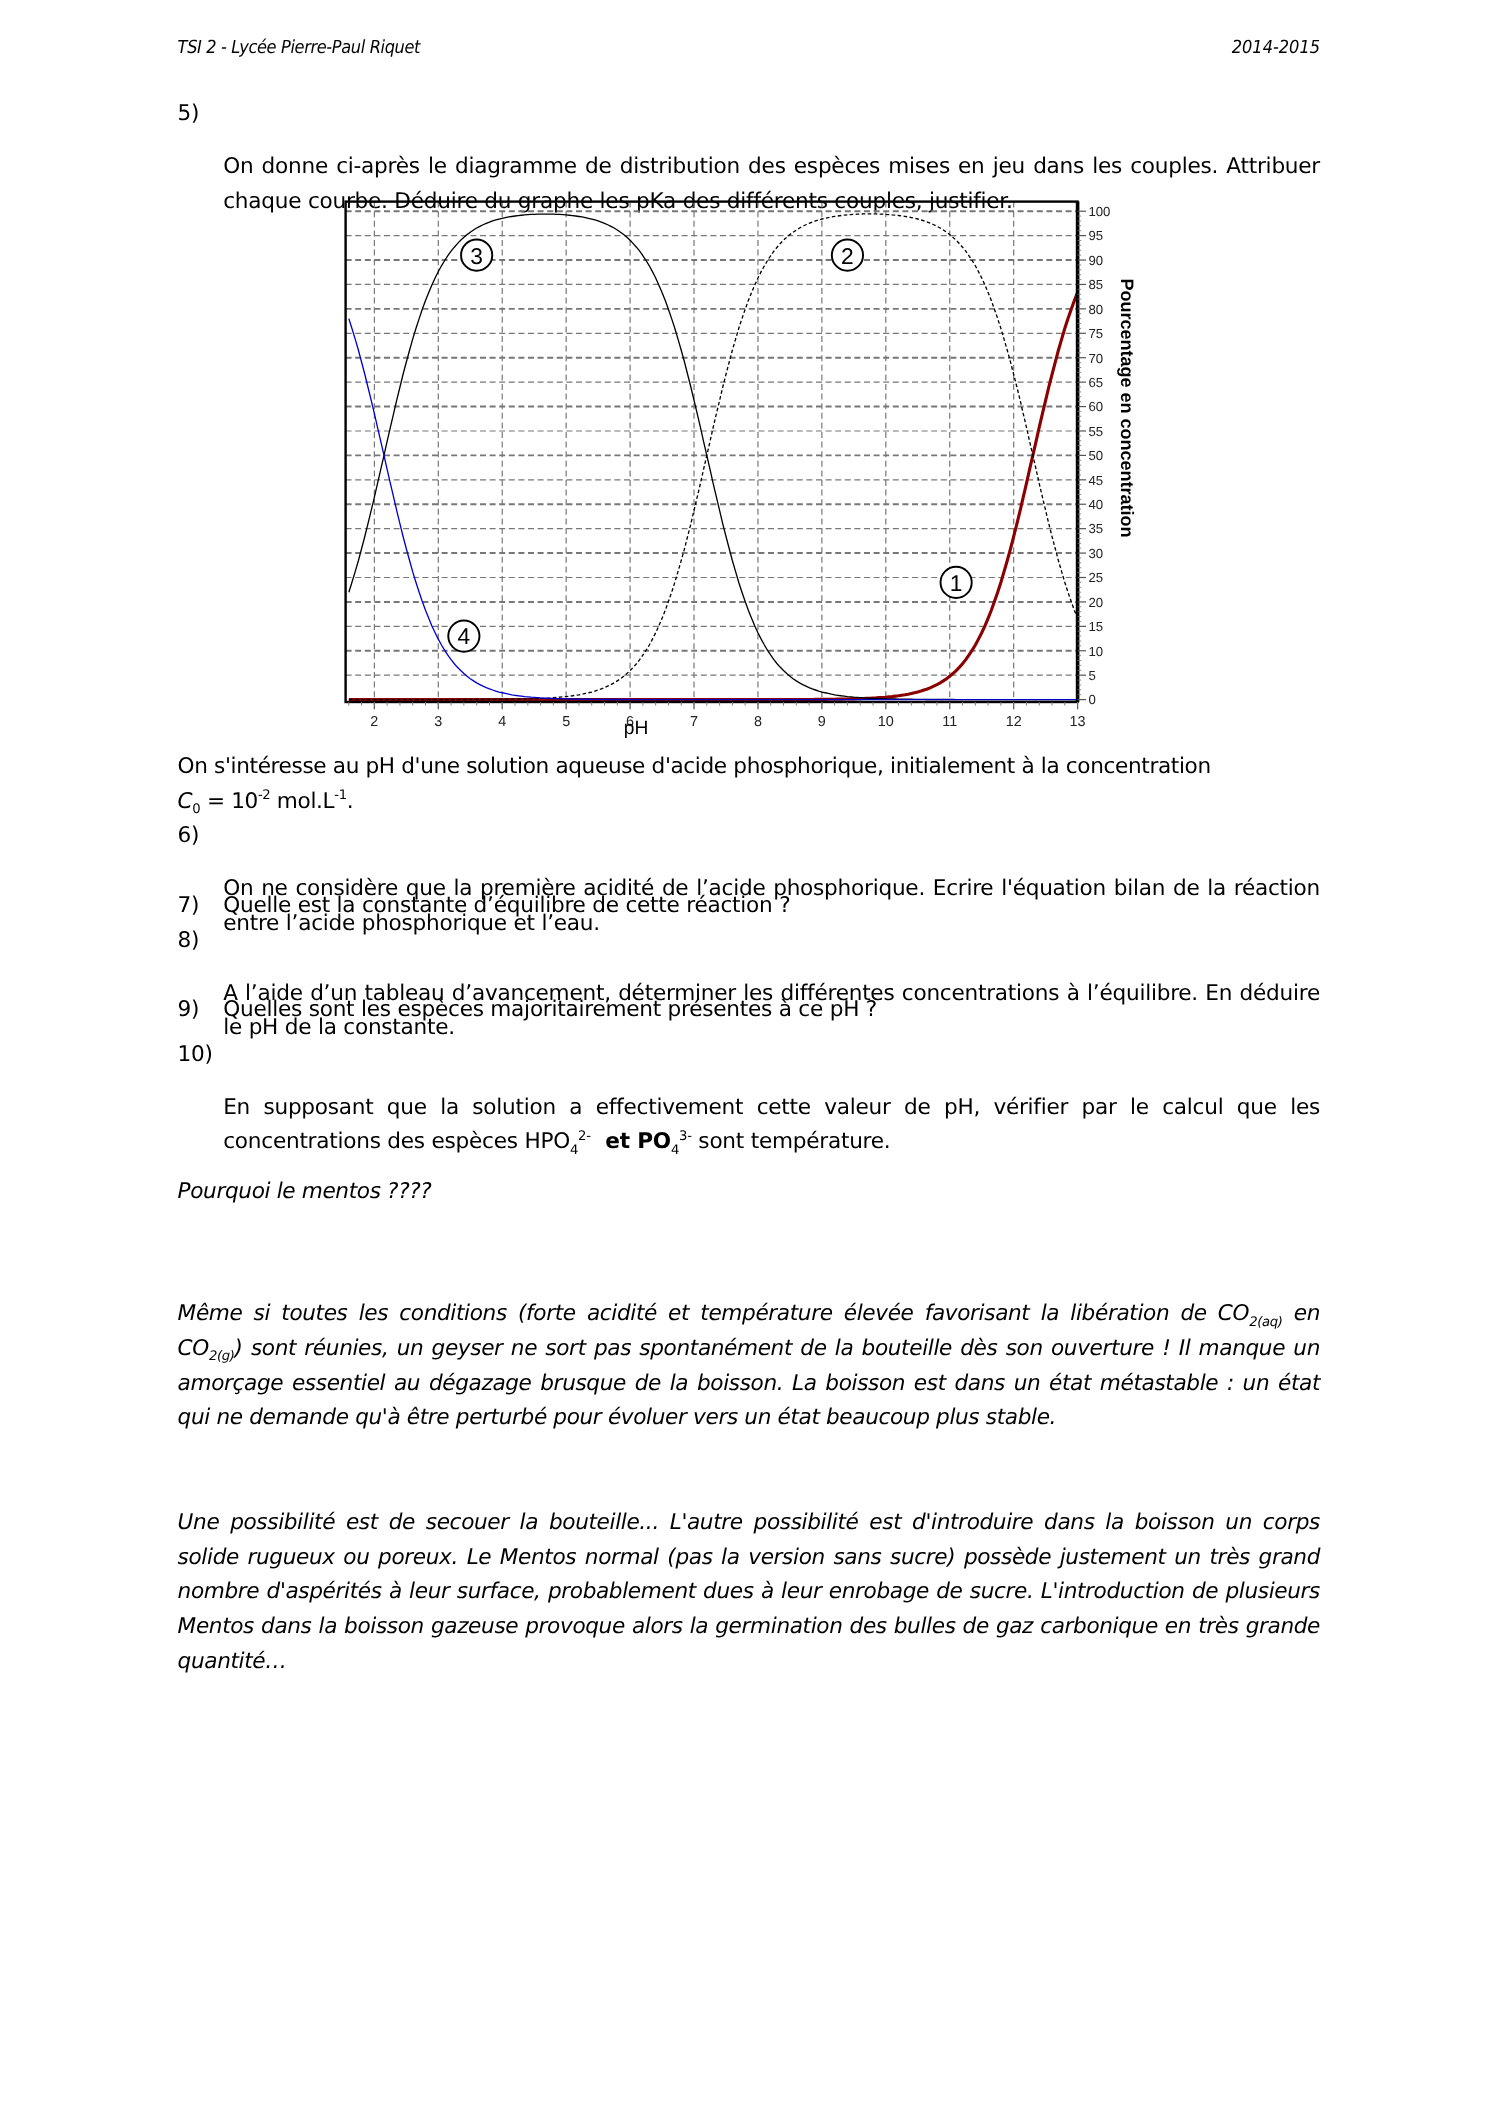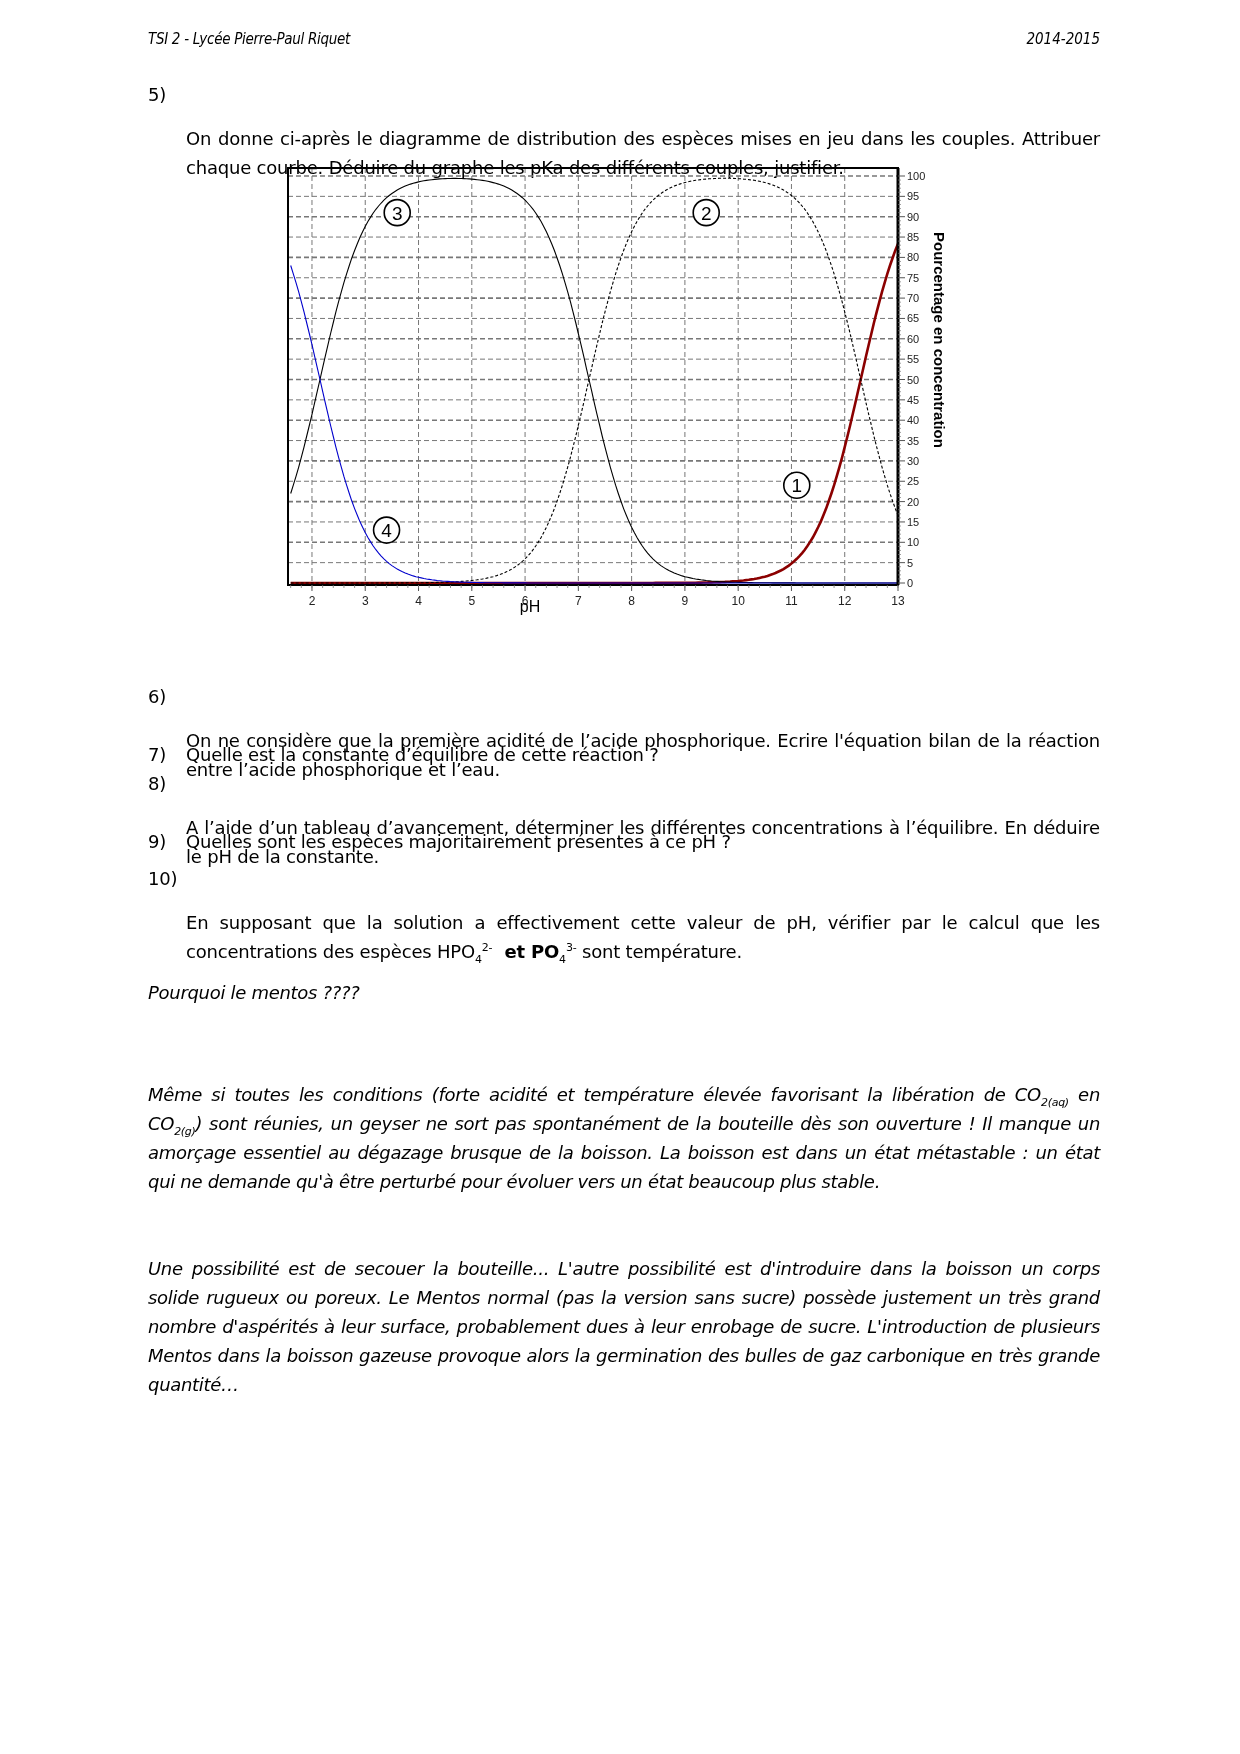--- a/index.html
+++ b/index.html
@@ -301,20 +301,22 @@
           <circle cx="126.55895196506549" cy="380.09" r="13" fill="#fff" stroke="#000" stroke-width="1.6"></circle>
           <text x="126.55895196506549" y="387.09" font-size="19" text-anchor="middle" font-family="Liberation Serif, serif">4</text>
         </g>
       </g>
     <text id="xlabel" x="270" y="462" font-size="16" text-anchor="middle" font-family="Liberation Serif, serif">pH</text>
     <text id="ylabel" x="0" y="0" font-size="15" font-weight="bold" font-family="Liberation Serif, serif" transform="translate(674,82) rotate(90)">Pourcentage en concentration</text>
   </svg>
 </div>
 
 <div class="para" style="top:624px;">
+  <div style="white-space:nowrap;">On s'intéresse au pH d'une solution aqueuse d'acide phosphorique, initialement à la concentration</div>
+  <div><span style="font-style:italic;">C</span><sub>0</sub><span> = 10</span><sup>-2</sup><span> mol.L</span><sup>-1</sup><span>.</span></div>
 </div>
 
 <div class="q" style="top:682px;">
   <span class="num">6)</span>
   <div class="txt just">On ne considère que la première acidité de l’acide phosphorique. Ecrire l'équation bilan de la réaction entre l’acide phosphorique et l’eau.</div>
 </div>
 <div class="q" style="top:740px;">
   <span class="num">7)</span>
   <div class="txt">Quelle est la constante d’équilibre de cette réaction ?</div>
 </div>

